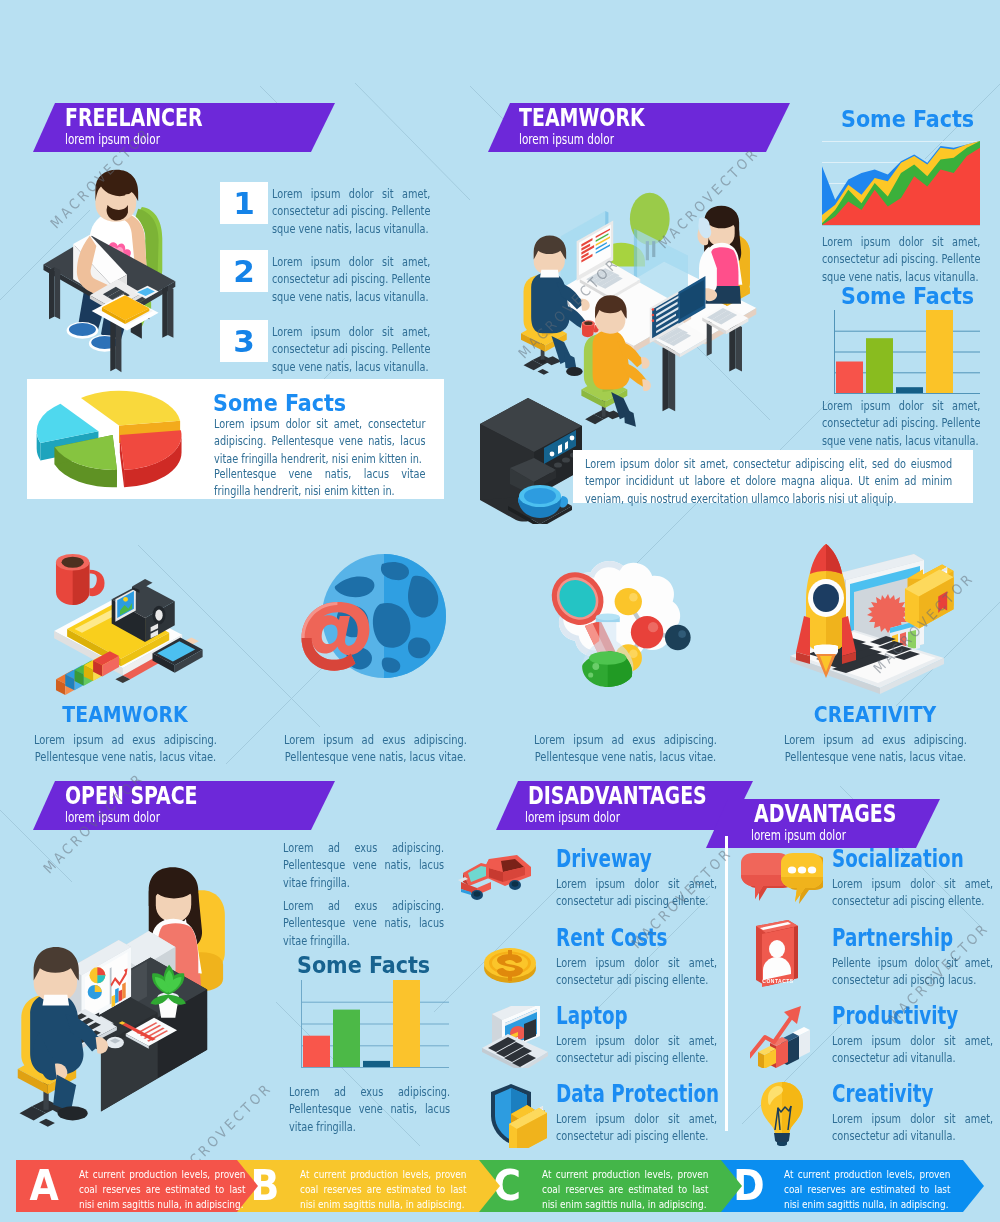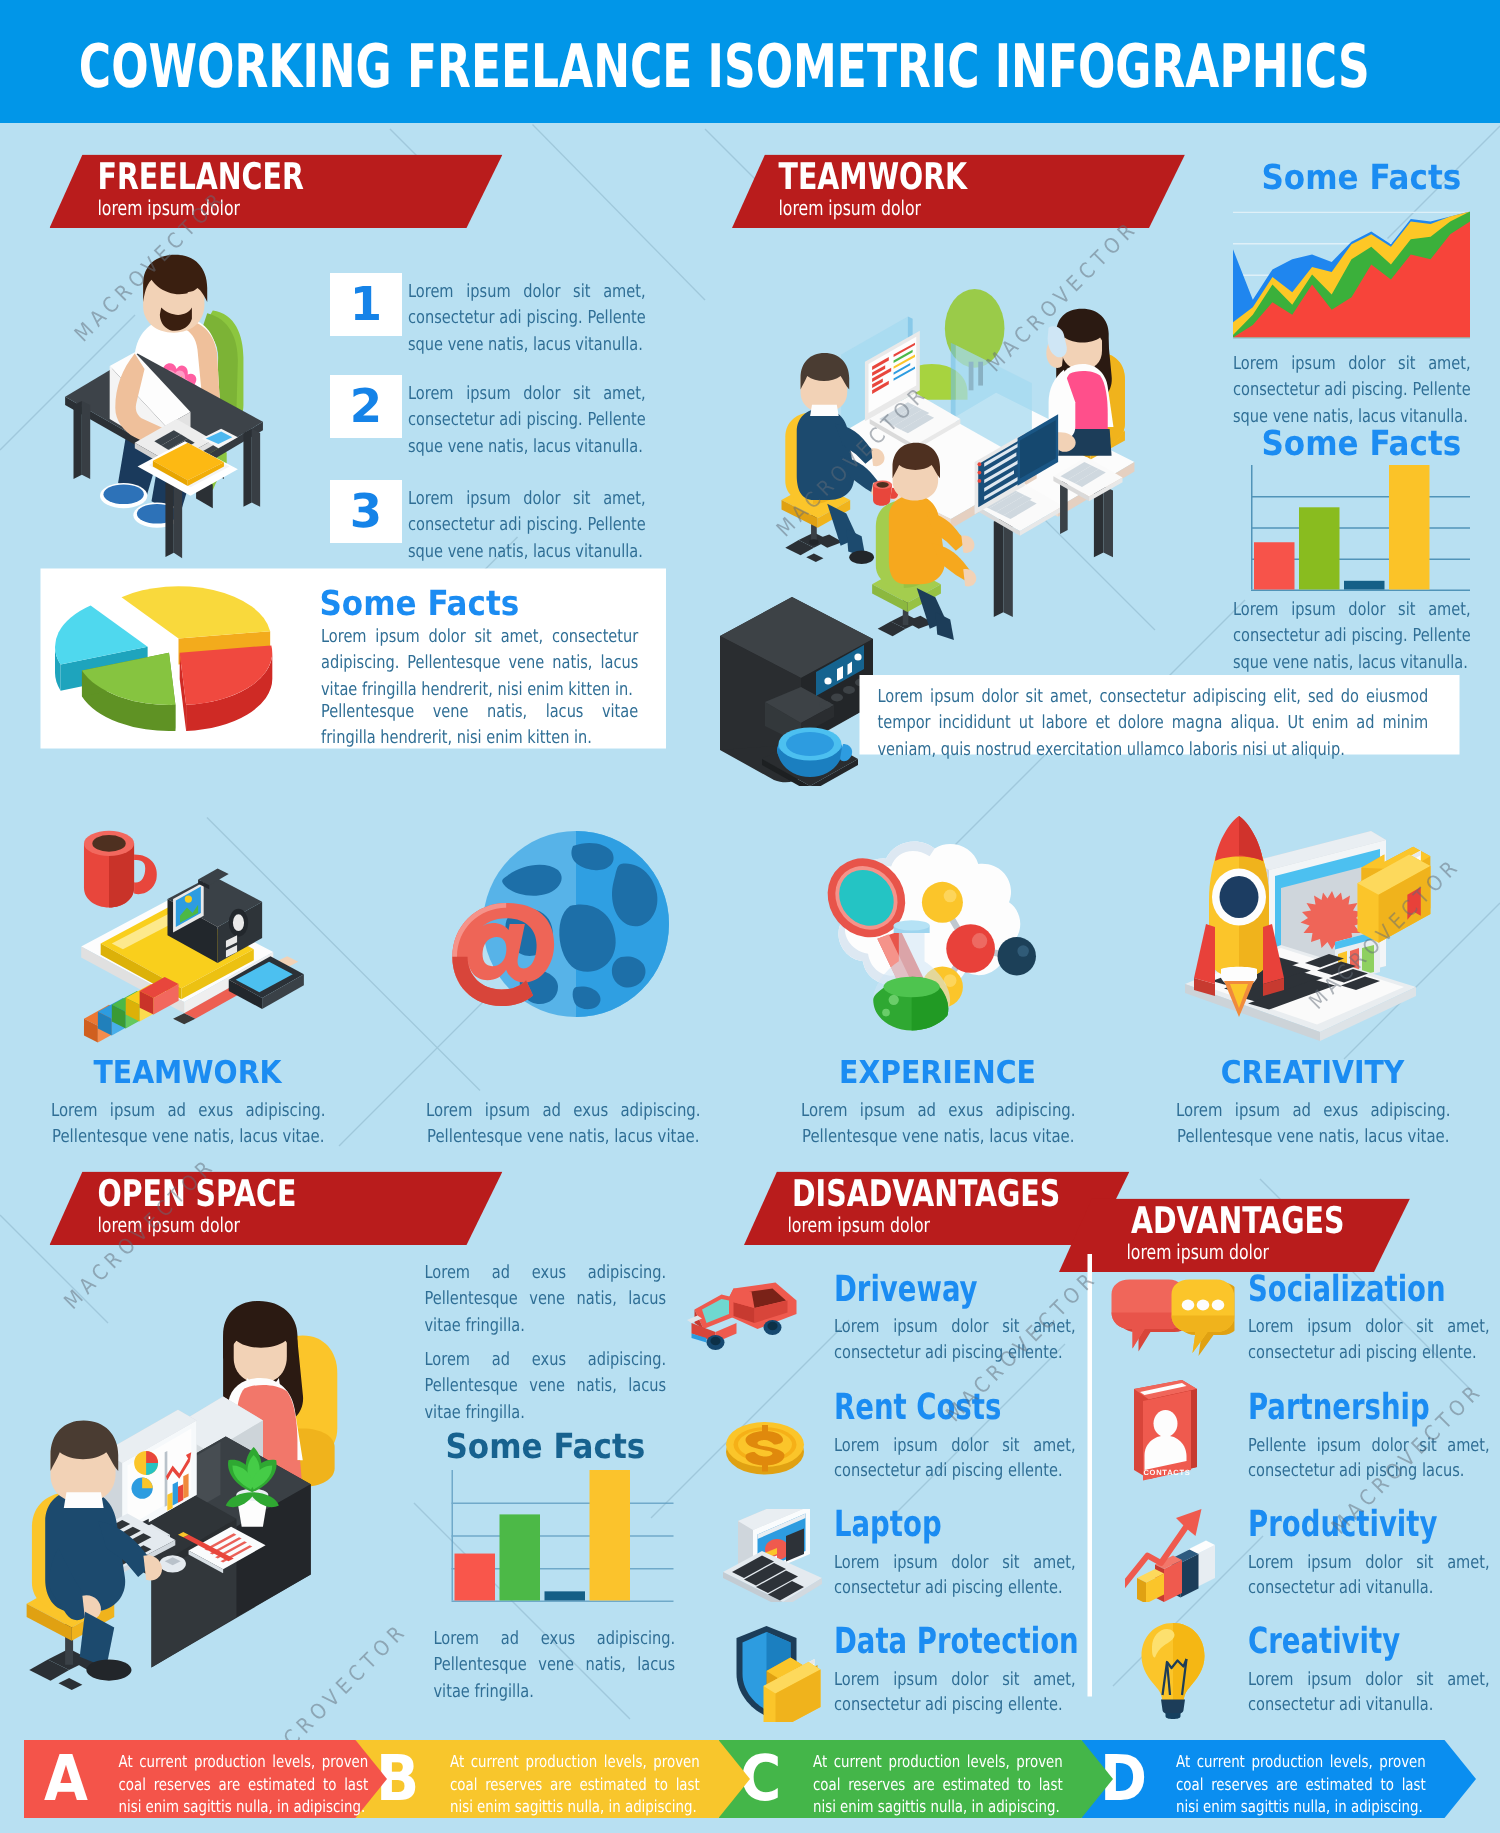--- a/index.html
+++ b/index.html
@@ -6,21 +6,21 @@
 *{margin:0;padding:0;box-sizing:border-box;}
 html,body{width:1000px;height:1222px;}
 body{background:#b8e0f2;font-family:"Liberation Sans",sans-serif;overflow:hidden;position:relative;}
 .page{position:absolute;left:0;top:0;width:1000px;height:1222px;overflow:hidden;}
 
 #header{position:absolute;left:0;top:0;width:1000px;height:82px;background:#0196e8;}
 #header-title{position:absolute;left:0px;top:22px;width:1000px;text-align:center;color:#fff;font-size:40px;font-weight:bold;font-family:"DejaVu Sans Condensed",sans-serif;white-space:nowrap;transform:scaleX(0.815) translateX(-49px);transform-origin:50% 0;}
 
 #bglines{position:absolute;left:0;top:0;width:1000px;height:1222px;pointer-events:none;}
 
-.banner{position:absolute;height:49px;background:#b91c1c;}
+.banner{position:absolute;height:49px;background:#6d28d9;}
 .banner .bt{position:absolute;top:0px;color:#fff;font-weight:bold;font-size:24.5px;font-family:"DejaVu Sans Condensed",sans-serif;white-space:nowrap;transform:scaleX(0.86);transform-origin:0 0;}
 .banner .bs{position:absolute;top:28px;color:#fff;font-size:13.5px;font-family:"DejaVu Sans Condensed",sans-serif;white-space:nowrap;transform:scaleX(0.86);transform-origin:0 0;}
 
 .numbox{position:absolute;width:48px;height:42px;background:#fff;}
 .numbox span{display:block;width:100%;text-align:center;line-height:43px;color:#1583e8;font-size:31px;font-weight:bold;font-family:"DejaVu Sans",sans-serif;}
 .btxt{position:absolute;color:#2f6e95;font-size:12px;line-height:17.3px;text-align:justify;font-family:"DejaVu Sans Condensed",sans-serif;transform:scaleX(0.9);transform-origin:0 0;}
 
 .sfT{position:absolute;color:#1b8cf2;font-size:23px;font-weight:bold;font-family:"DejaVu Sans Condensed",sans-serif;white-space:nowrap;}
 .sfT.dark{color:#17628f;}
 .whitepanel{position:absolute;background:#fff;}
@@ -60,23 +60,20 @@
   <path d="M226 764 L330 660"></path>
   <path d="M840 786 L980 926"></path>
   <path d="M276 1002 L420 1146"></path>
   <path d="M434 1012 L566 880"></path>
   <path d="M742 1124 L842 1024"></path>
   <path d="M598 1008 L710 896"></path>
   <path d="M260 86 L310 136"></path>
   <path d="M760 470 L830 400"></path>
  </g>
 </svg>
-<div id="header">
-      <div id="header-title">COWORKING FREELANCE ISOMETRIC INFOGRAPHICS</div>
-    </div>
 <div class="banner" style="left:33px;top:103px;width:302px;clip-path:polygon(22px 0,100% 0,278px 100%,0 100%);">
  <div class="bt" style="left:32px;">FREELANCER</div>
  <div class="bs" style="left:32px;">lorem ipsum dolor</div>
 </div>
 <div class="banner" style="left:488px;top:103px;width:302px;clip-path:polygon(22px 0,100% 0,278px 100%,0 100%);">
  <div class="bt" style="left:31px;">TEAMWORK</div>
  <div class="bs" style="left:31px;">lorem ipsum dolor</div>
 </div>
 <div class="banner" style="left:33px;top:781px;width:302px;clip-path:polygon(22px 0,100% 0,278px 100%,0 100%);">
  <div class="bt" style="left:32px;">OPEN SPACE</div>
@@ -535,21 +532,20 @@
 
  <path d="M84 102 L84 80 L80 80 L80 74 L108 74 L108 80 L104 80 L104 102 C116 110 124 122 124 132 C124 146 110 156 94 156 C78 156 64 146 64 132 C64 122 72 110 84 102 Z" fill="#cfe6f5" opacity="0.55"></path>
  <path d="M80 74 L108 74 L108 80 L80 80 Z" fill="#9ed5ef"></path>
  <ellipse cx="94" cy="74" rx="14" ry="4" fill="#b5e2f5"></ellipse>
  <path d="M76 120 C84 114 106 114 114 121 C121 128 124 136 122 144 C116 152 104 156 94 156 C78 156 64 146 64 132 C64 128 70 124 76 120 Z" fill="#2fa832"></path>
  <path d="M94 114 C104 114 112 117 116 122 C121 128 124 136 122 144 C116 152 104 156 94 156 Z" fill="#219a24"></path>
  <ellipse cx="94" cy="122" rx="22" ry="8" fill="#4ec44f"></ellipse>
  <circle cx="80" cy="132" r="4" fill="#74d473" opacity="0.85"></circle>
  <circle cx="74" cy="142" r="3" fill="#74d473" opacity="0.85"></circle>
 </svg></div>
- <div class="featT" style="top:173px;left:0;">EXPERIENCE</div>
  <div class="featX" style="top:202px;left:26px;width:199px;">Lorem ipsum ad exus adipiscing. Pellentesque vene natis, lacus vitae.</div>
 </div>
 <div style="position:absolute;left:750px;top:530px;width:250px;height:250px;">
  <div style="position:absolute;left:24px;top:10px;"><svg viewBox="0 0 200 160" width="200" height="160">
 
  <path d="M62 34 L140 14 L150 20 L150 104 L72 124 L62 118 Z" fill="#cfd6dc"></path>
  <path d="M62 34 L140 14 L150 20 L72 40 Z" fill="#e9eef2"></path>
  <path d="M72 40 L150 20 L150 104 L72 124 Z" fill="#f2f5f7"></path>
  <path d="M76 44 L146 26 L146 100 L76 118 Z" fill="#4cc0f0"></path>
  <path d="M80 52 L142 36 L142 92 L80 108 Z" fill="#cfd6dc"></path>

